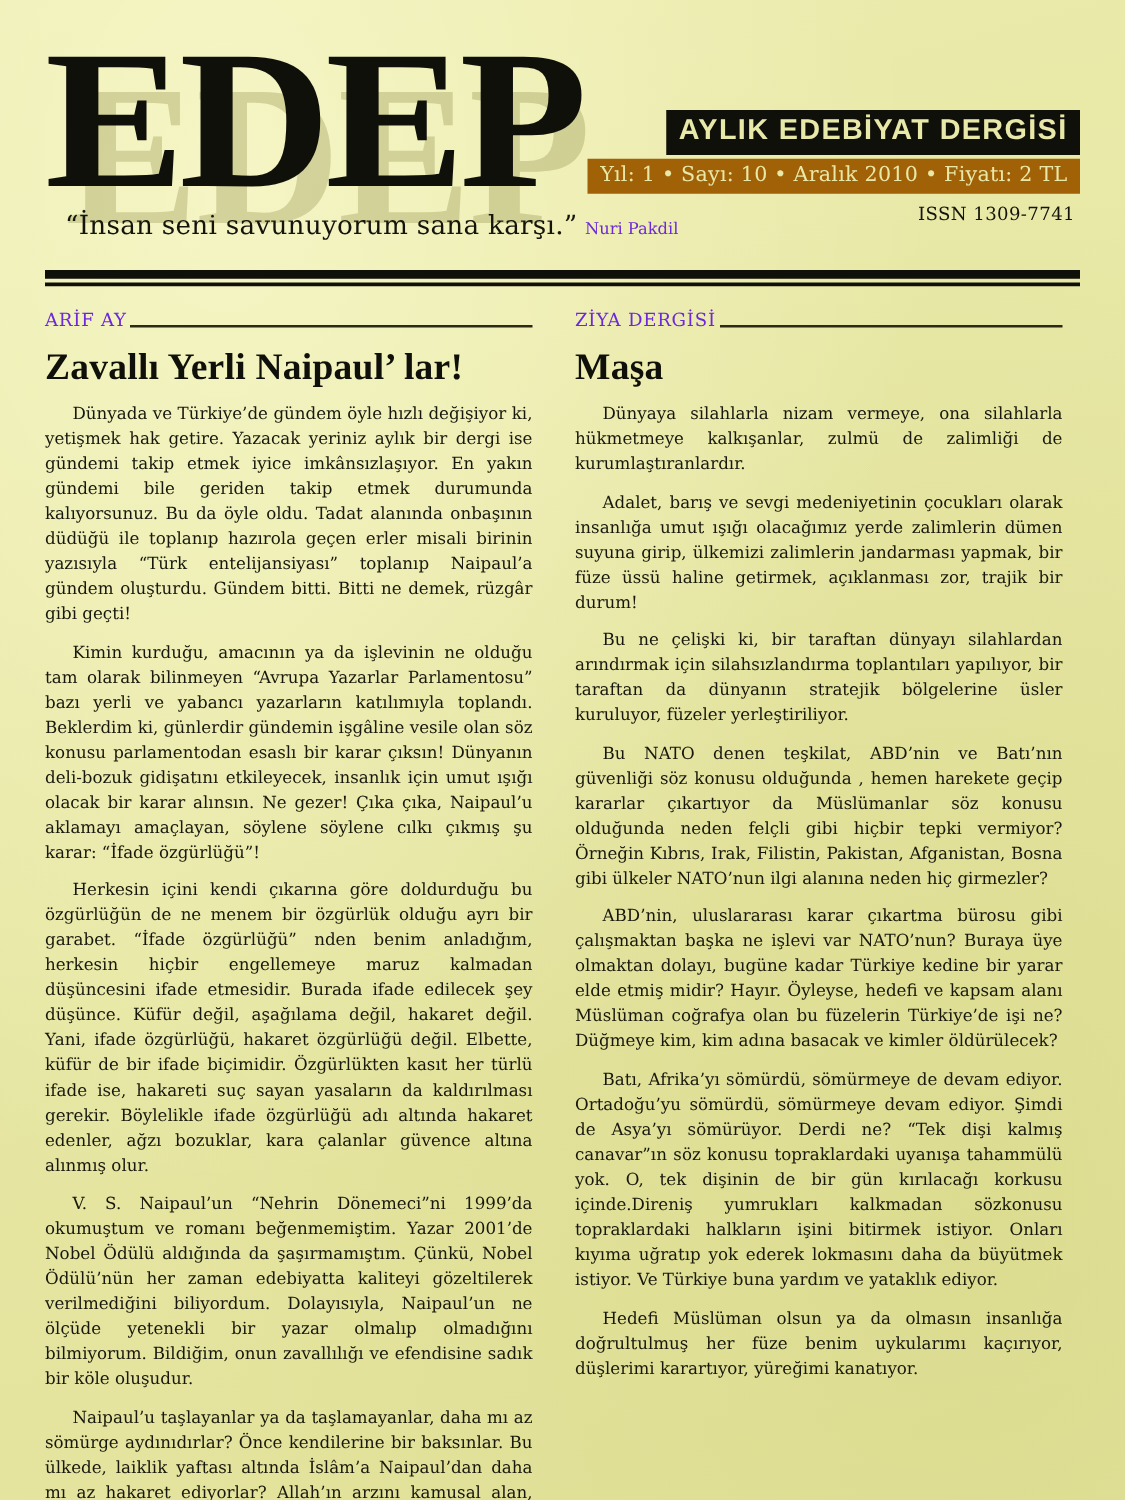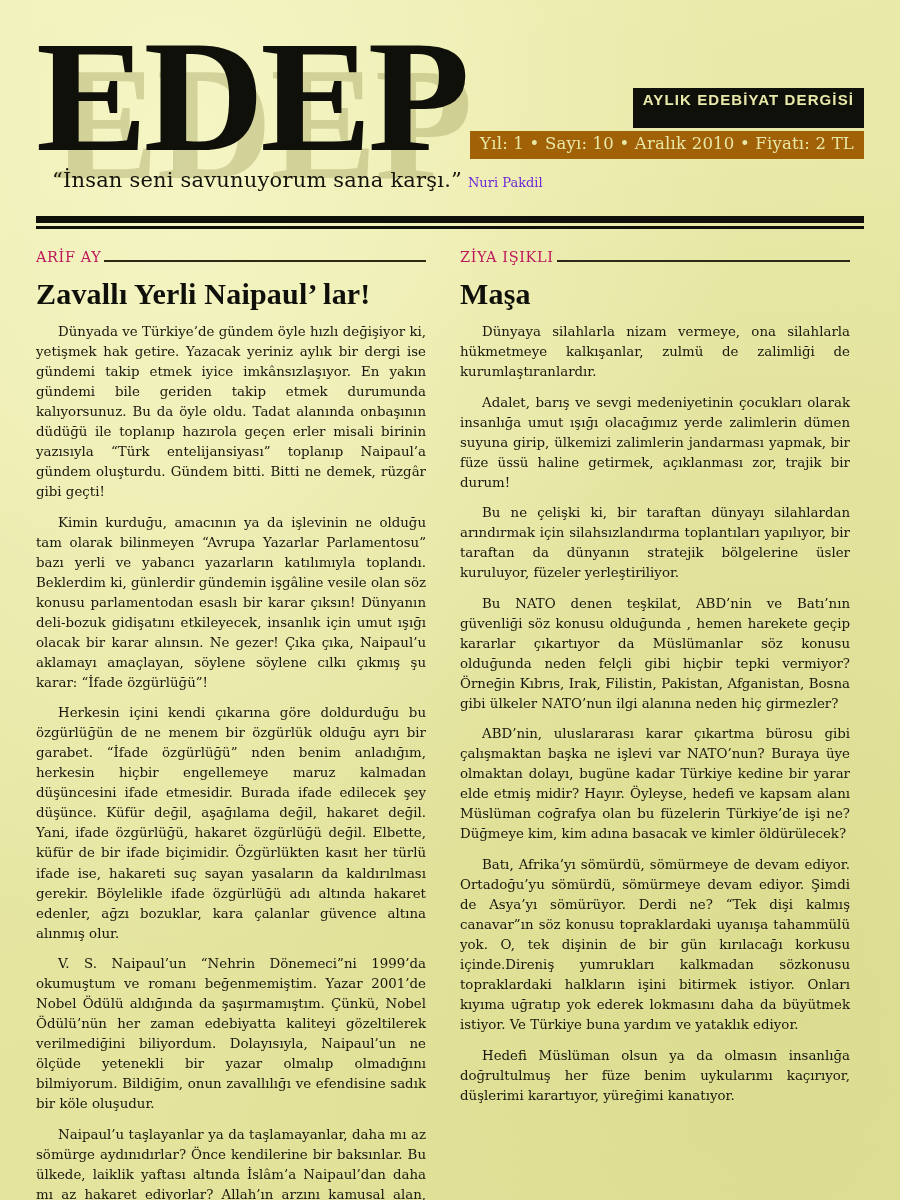--- a/index.html
+++ b/index.html
@@ -93,23 +93,23 @@
     top: 88px;
     z-index: 5;
     text-align: right;
   }
   .band-title {
     display: inline-block;
     background: #10100a;
     color: #e8e8a8;
     font-family: "Liberation Sans", sans-serif;
     font-weight: 700;
-    font-size: 15px;
+    font-size: 23px;
     letter-spacing: 1.1px;
-    padding: 4px 10px 21px 10px;
+    padding: 4px 10px 9px 10px;
     line-height: 1;
     white-space: nowrap;
   }
   .band-issue {
     display: block;
     background: #a16207;
     color: #e8e8a8;
     font-family: "DejaVu Serif", serif;
     font-size: 16.5px;
     letter-spacing: 0.2px;
@@ -152,21 +152,21 @@
 
   .byline-row {
     display: flex;
     align-items: flex-end;
     gap: 0px;
   }
   .byline {
     font-family: "DejaVu Serif", serif;
     font-size: 14.5px;
     letter-spacing: 0.6px;
-    color: #be185d;
+    color: #6d28d9;
     white-space: nowrap;
     padding-bottom: 1px;
   }
   .byline-line {
     flex: 1 1 auto;
     height: 1.5px;
     background: #2a2a16;
     margin-bottom: 4px;
     margin-left: 3px;
   }
@@ -205,20 +205,21 @@
     <div class="logo-ghost">EDEP</div>
     <div class="logo-main">EDEP</div>
 
     <div class="tagline">
       <span class="quote">“İnsan seni savunuyorum sana karşı.”</span><span class="attrib">Nuri Pakdil</span>
     </div>
 
     <div class="masthead-right">
       <div class="band-title">AYLIK EDEBİYAT DERGİSİ</div>
       <div class="band-issue">Yıl: 1 • Sayı: 10 • Aralık 2010 • Fiyatı: 2 TL</div>
+      <div class="issn">ISSN 1309-7741</div>
     </div>
   </div>
 
   <div class="rule-thick"></div>
   <div class="rule-thin"></div>
 
   <div class="columns">
 
     <div class="col">
       <div class="byline-row">
@@ -231,21 +232,21 @@
         <p>Kimin kurduğu, amacının ya da işlevinin ne olduğu tam olarak bilinmeyen “Avrupa Yazarlar Parlamentosu” bazı yerli ve yabancı yazarların katılımıyla toplandı. Beklerdim ki, günlerdir gündemin işgâline vesile olan söz konusu parlamentodan esaslı bir karar çıksın! Dünyanın deli-bozuk gidişatını etkileyecek, insanlık için umut ışığı olacak bir karar alınsın. Ne gezer! Çıka çıka, Naipaul’u aklamayı amaçlayan, söylene söylene cılkı çıkmış şu karar: “İfade özgürlüğü”!</p>
         <p>Herkesin içini kendi çıkarına göre doldurduğu bu özgürlüğün de ne menem bir özgürlük olduğu ayrı bir garabet. “İfade özgürlüğü” nden benim anladığım, herkesin hiçbir engellemeye maruz kalmadan düşüncesini ifade etmesidir. Burada ifade edilecek şey düşünce. Küfür değil, aşağılama değil, hakaret değil. Yani, ifade özgürlüğü, hakaret özgürlüğü değil. Elbette, küfür de bir ifade biçimidir. Özgürlükten kasıt her türlü ifade ise, hakareti suç sayan yasaların da kaldırılması gerekir. Böylelikle ifade özgürlüğü adı altında hakaret edenler, ağzı bozuklar, kara çalanlar güvence altına alınmış olur.</p>
         <p>V. S. Naipaul’un “Nehrin Dönemeci”ni 1999’da okumuştum ve romanı beğenmemiştim. Yazar 2001’de Nobel Ödülü aldığında da şaşırmamıştım. Çünkü, Nobel Ödülü’nün her zaman edebiyatta kaliteyi gözeltilerek verilmediğini biliyordum. Dolayısıyla, Naipaul’un ne ölçüde yetenekli bir yazar olmalıp olmadığını bilmiyorum. Bildiğim, onun zavallılığı ve efendisine sadık bir köle oluşudur.</p>
         <p>Naipaul’u taşlayanlar  ya da taşlamayanlar, daha mı az sömürge aydınıdırlar? Önce kendilerine bir baksınlar. Bu ülkede, laiklik yaftası altında İslâm’a Naipaul’dan daha mı az hakaret ediyorlar? Allah’ın arzını kamusal alan, kamusal olmayan alan diye  kamplara ayıranlar Naipaul’dan  daha mı az Müslümanlar’a zarar veriyorlar? Kendilerine çağdaşlık cübbesi biçerek “Kahrolsun şeriat” naraları atanlar Naipaul’dan daha mı az hakaret ediyorlar aziz İslâm’a?</p>
 
       </div>
     </div>
 
     <div class="col">
       <div class="byline-row">
-        <span class="byline">ZİYA IŞIKLI</span>
+        <span class="byline">ZİYA DERGİSİ</span>
         <span class="byline-line"></span>
       </div>
       <h1 class="headline">Maşa</h1>
       <div class="body">
         <p>Dünyaya silahlarla nizam vermeye, ona silahlarla hükmetmeye kalkışanlar, zulmü de zalimliği de kurumlaştıranlardır.</p>
         <p>Adalet, barış ve sevgi medeniyetinin çocukları olarak insanlığa umut ışığı olacağımız yerde zalimlerin dümen suyuna girip, ülkemizi zalimlerin jandarması yapmak, bir füze üssü haline getirmek, açıklanması zor, trajik bir durum!</p>
         <p>Bu ne çelişki ki, bir taraftan dünyayı silahlardan arındırmak için silahsızlandırma toplantıları yapılıyor, bir taraftan da dünyanın stratejik bölgelerine üsler kuruluyor, füzeler yerleştiriliyor.</p>
         <p>Bu NATO denen teşkilat, ABD’nin ve Batı’nın güvenliği söz konusu olduğunda , hemen harekete geçip kararlar çıkartıyor da Müslümanlar söz konusu olduğunda neden felçli gibi hiçbir tepki vermiyor? Örneğin Kıbrıs, Irak, Filistin, Pakistan, Afganistan, Bosna gibi ülkeler NATO’nun ilgi alanına neden hiç girmezler?</p>
         <p>ABD’nin, uluslararası karar çıkartma bürosu gibi çalışmaktan başka ne işlevi var NATO’nun? Buraya üye olmaktan dolayı, bugüne kadar Türkiye kedine bir yarar elde etmiş midir? Hayır. Öyleyse, hedefi ve kapsam alanı Müslüman coğrafya olan bu füzelerin Türkiye’de işi ne? Düğmeye kim, kim adına basacak ve kimler öldürülecek?</p>
         <p>Batı, Afrika’yı sömürdü, sömürmeye de devam ediyor. Ortadoğu’yu sömürdü, sömürmeye devam ediyor. Şimdi de Asya’yı sömürüyor. Derdi ne? “Tek dişi kalmış canavar”ın söz konusu topraklardaki uyanışa tahammülü yok. O, tek dişinin de bir gün kırılacağı korkusu içinde.Direniş yumrukları kalkmadan sözkonusu topraklardaki halkların işini bitirmek istiyor. Onları kıyıma uğratıp yok ederek lokmasını daha da büyütmek istiyor. Ve Türkiye buna yardım ve yataklık ediyor.</p>

